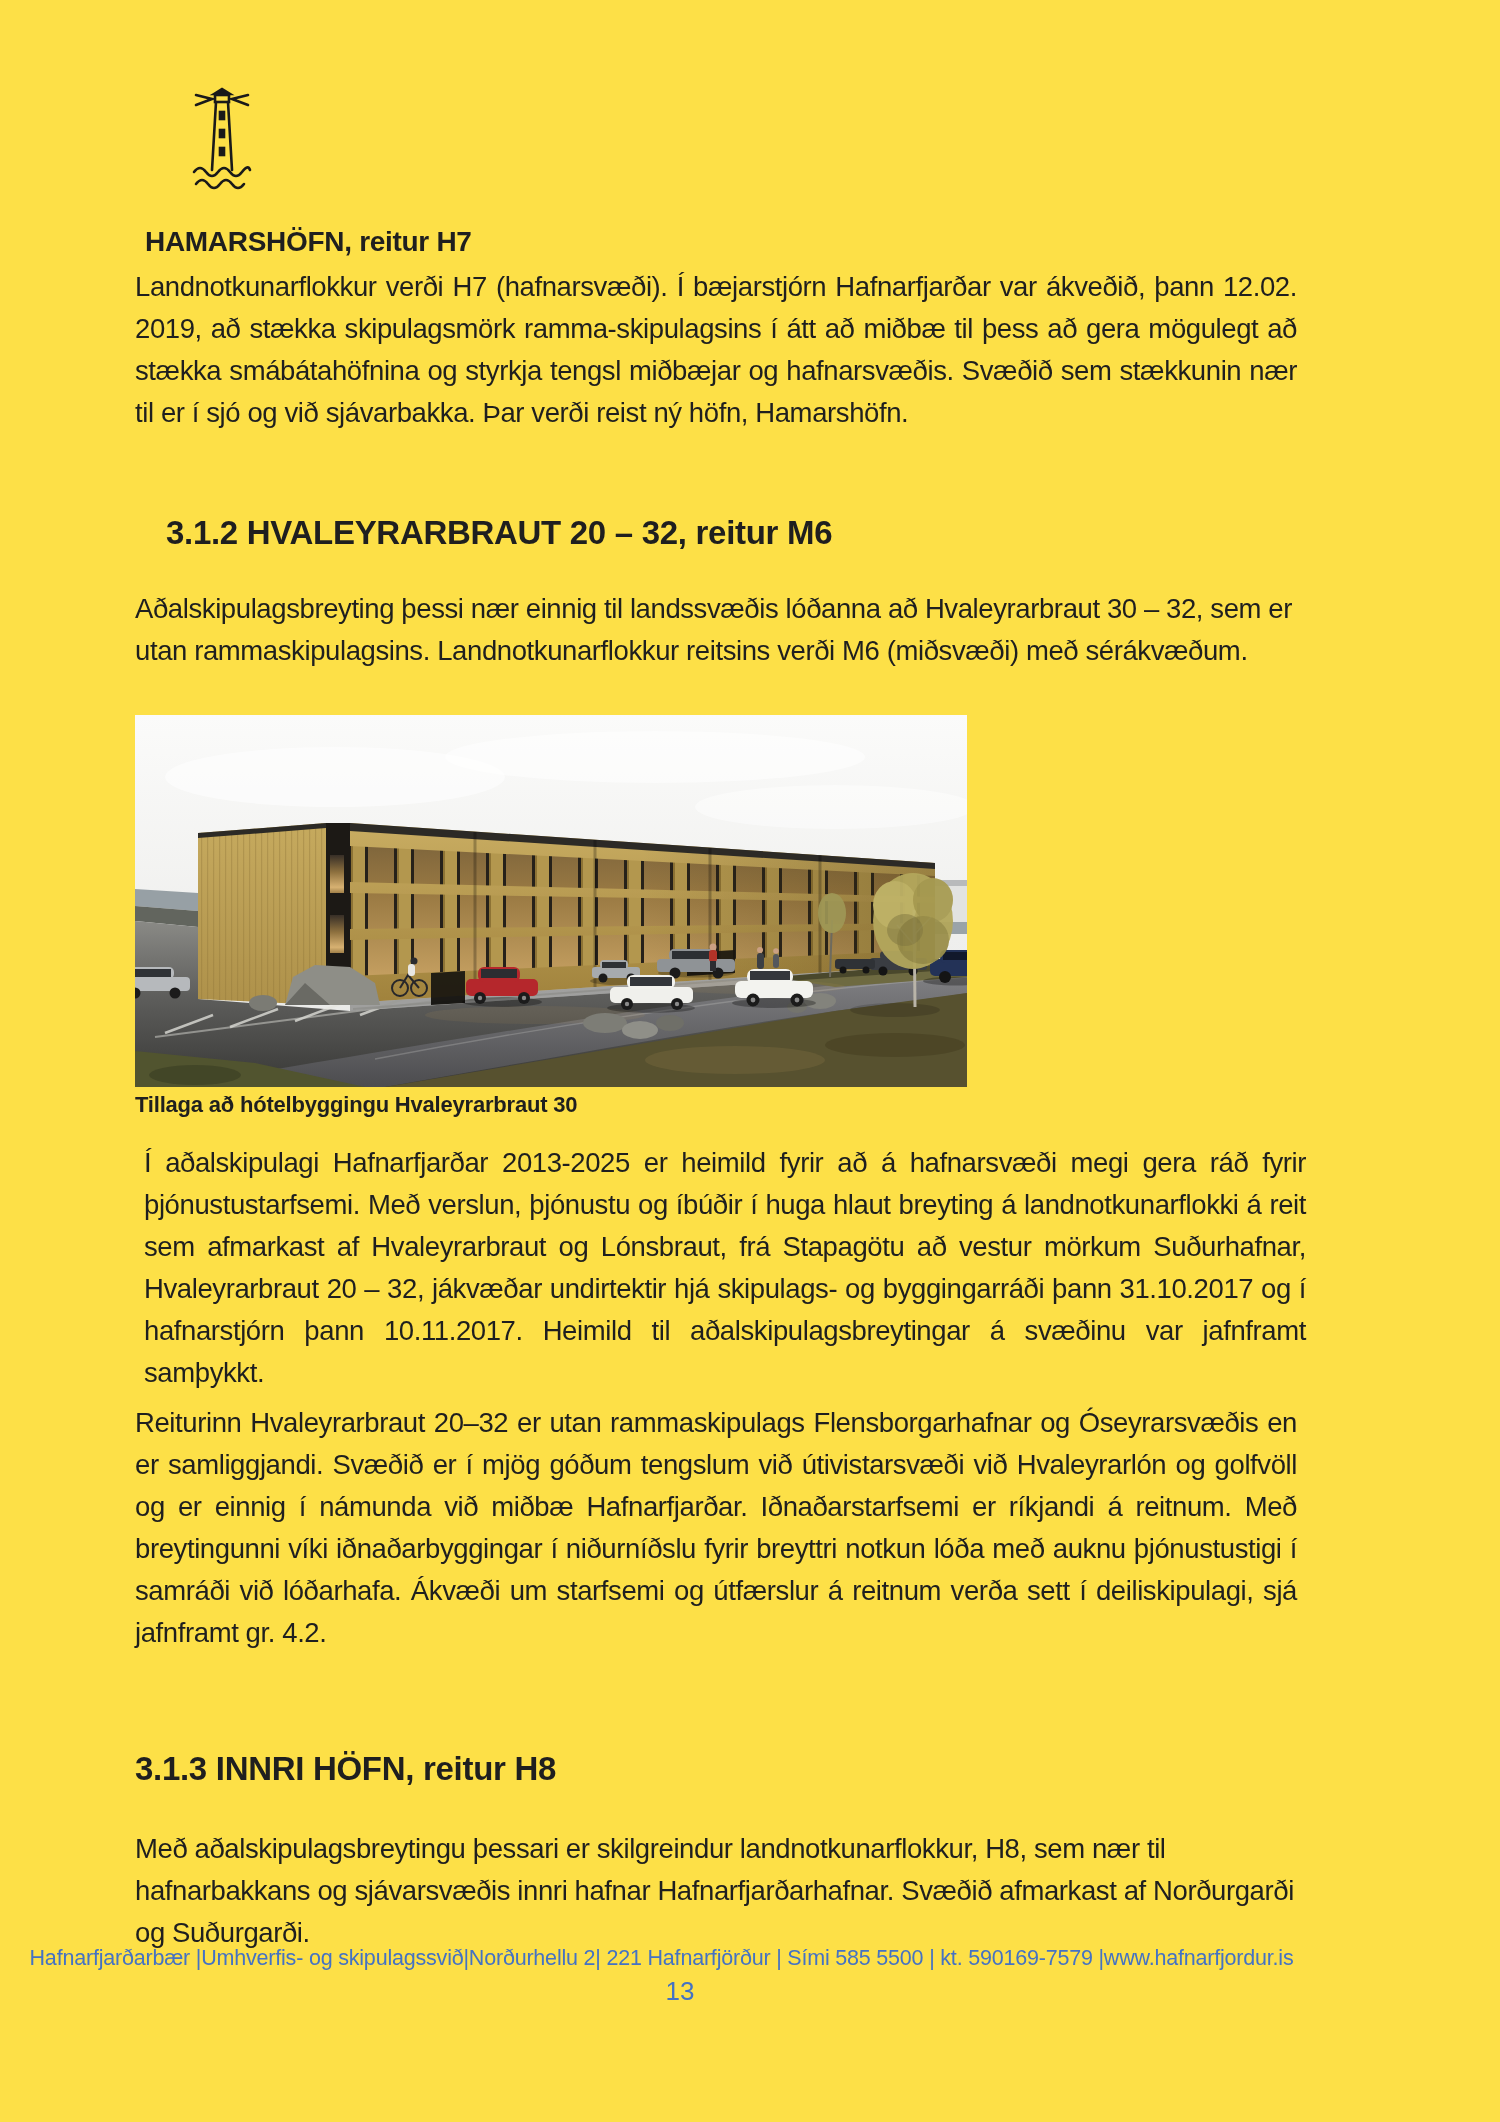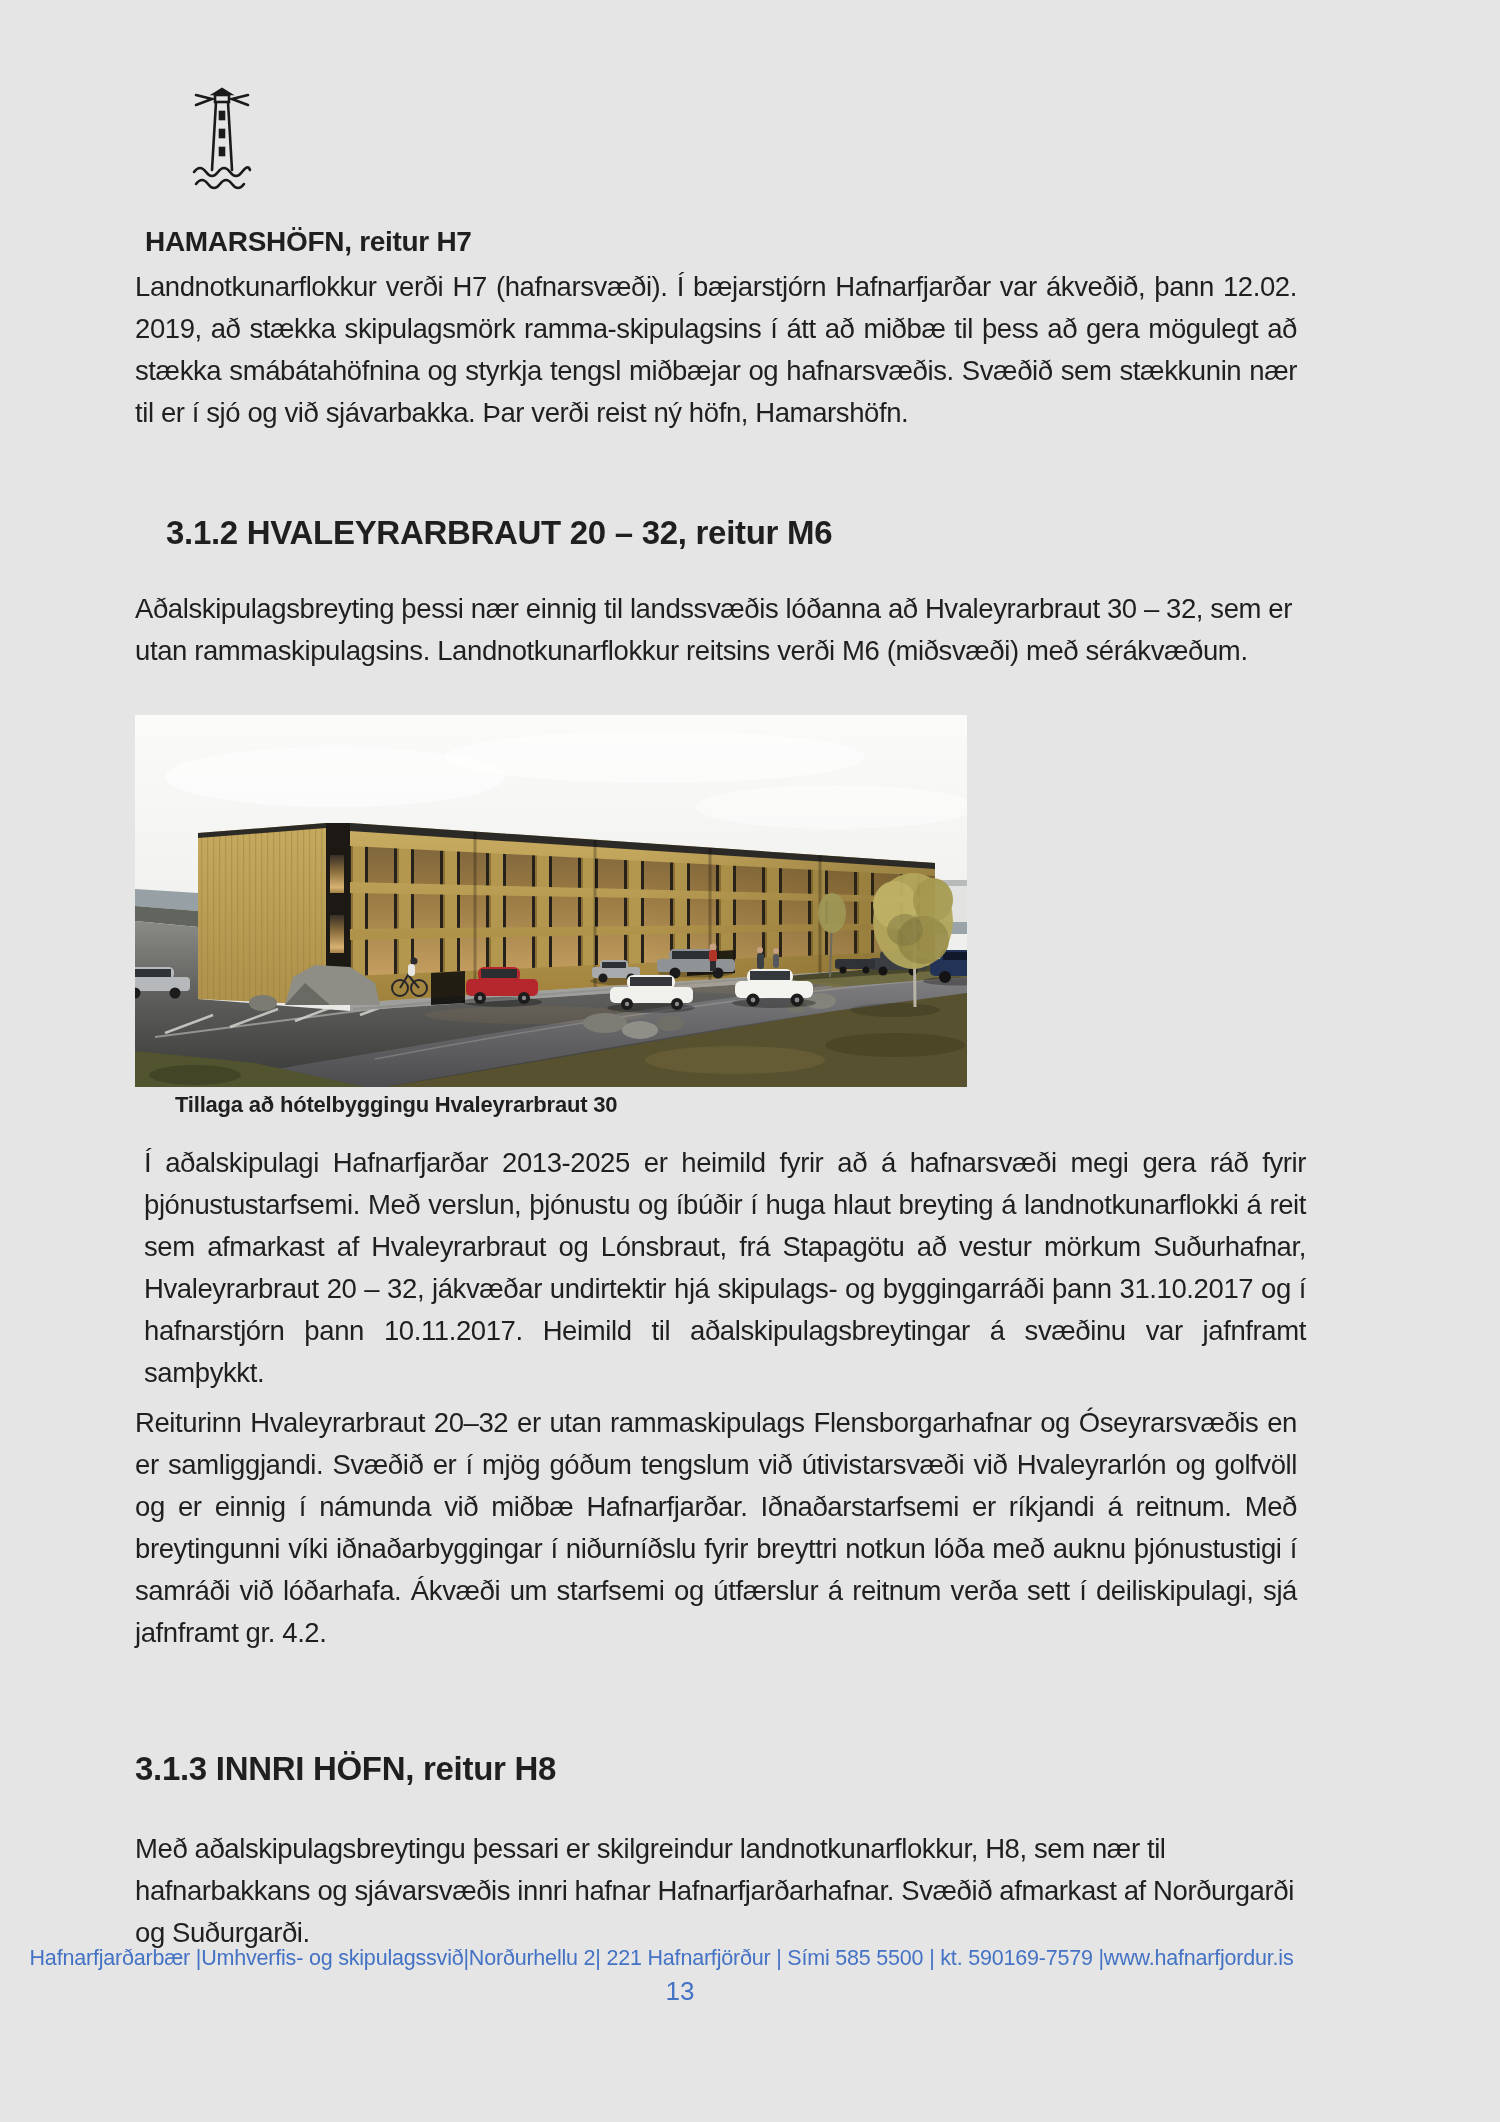--- a/index.html
+++ b/index.html
@@ -1,19 +1,19 @@
 <!DOCTYPE html>
 <html><head>
 <meta charset="utf-8">
 <style>
   html,body{margin:0;padding:0;background:#ffffff;}
   .page{
     position:relative;
     width:1500px;height:2122px;
-    background:#e5e5e5;
+    background:#fde047;
     font-family:"Liberation Sans", sans-serif;
     color:#1f1f1f;
     overflow:hidden;
   }
   .abs{position:absolute;}
   .logo{left:190px;top:82px;width:64px;height:116px;}
   .h-small{
     left:145px;top:226px;
     font-size:28px;font-weight:bold;letter-spacing:-0.3px;
   }
@@ -26,21 +26,21 @@
   .p1{top:266px;}
   .h2{
     left:135px;top:514px;
     font-size:33px;font-weight:bold;letter-spacing:-0.3px;margin-left:31px;
   }
   .p2{top:588px;}
   .figure{left:135px;top:715px;width:832px;height:372px;}
   .figure svg{display:block;}
   .caption{
     left:135px;top:1092px;
-    font-size:22px;font-weight:bold;letter-spacing:-0.2px;margin-left:40px;
+    font-size:22px;font-weight:bold;letter-spacing:-0.2px;
   }
   .p3{top:1142px;margin-left:9px;}
   .p4{top:1402px;}
   .h2b{top:1750px;left:135px;font-size:33px;font-weight:bold;letter-spacing:-0.3px;}
   .p5{top:1800px;margin-top:28px;}
   .footer{
     left:0;top:1946px;width:1323px;
     text-align:center;
     font-size:21.5px;letter-spacing:-0.2px;
     color:#4472C4;

